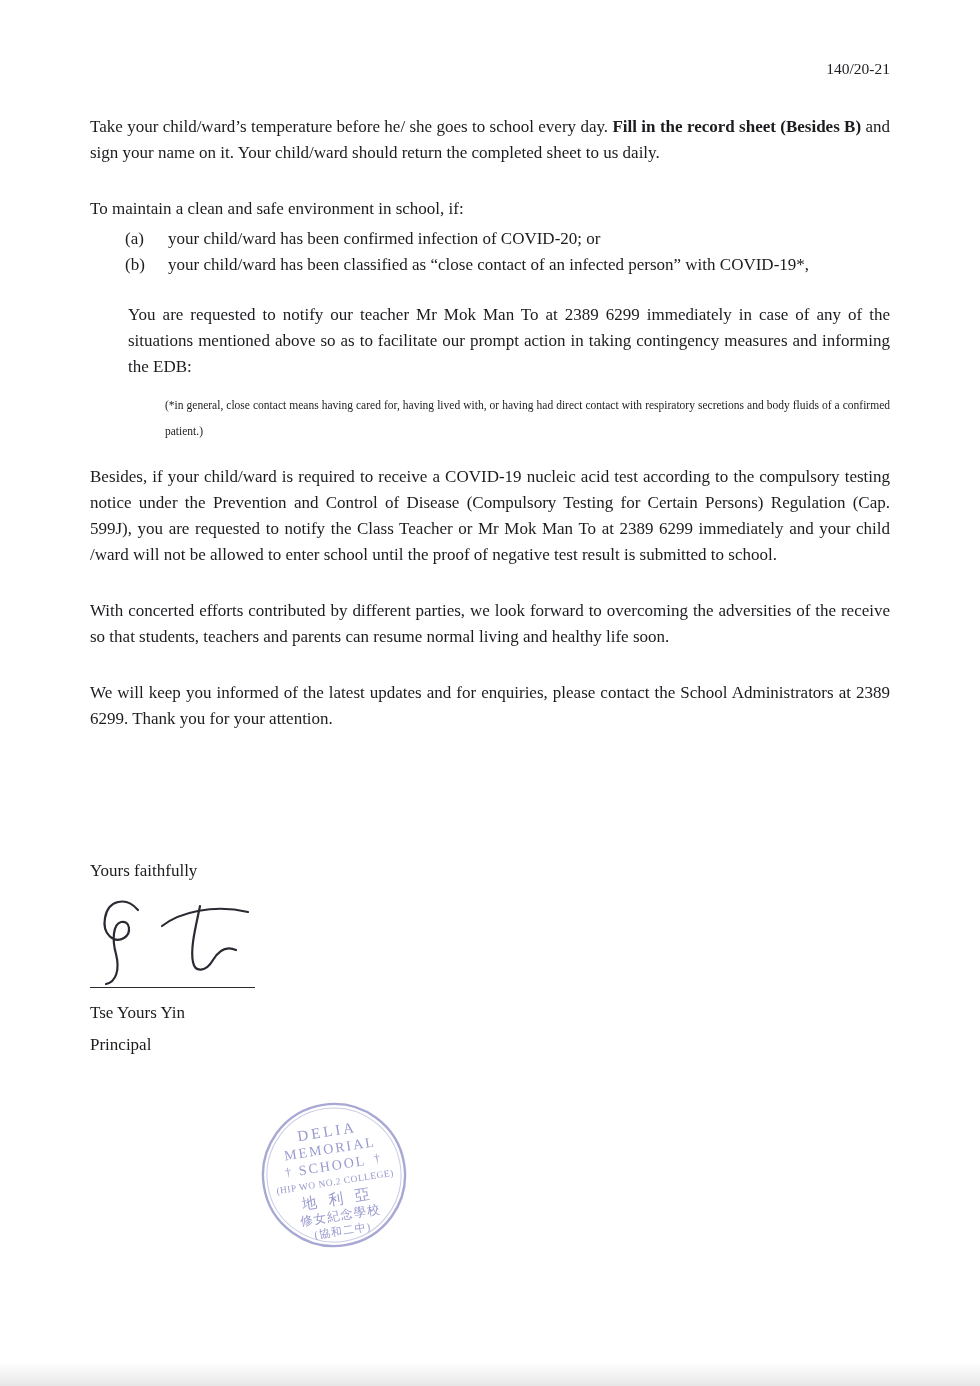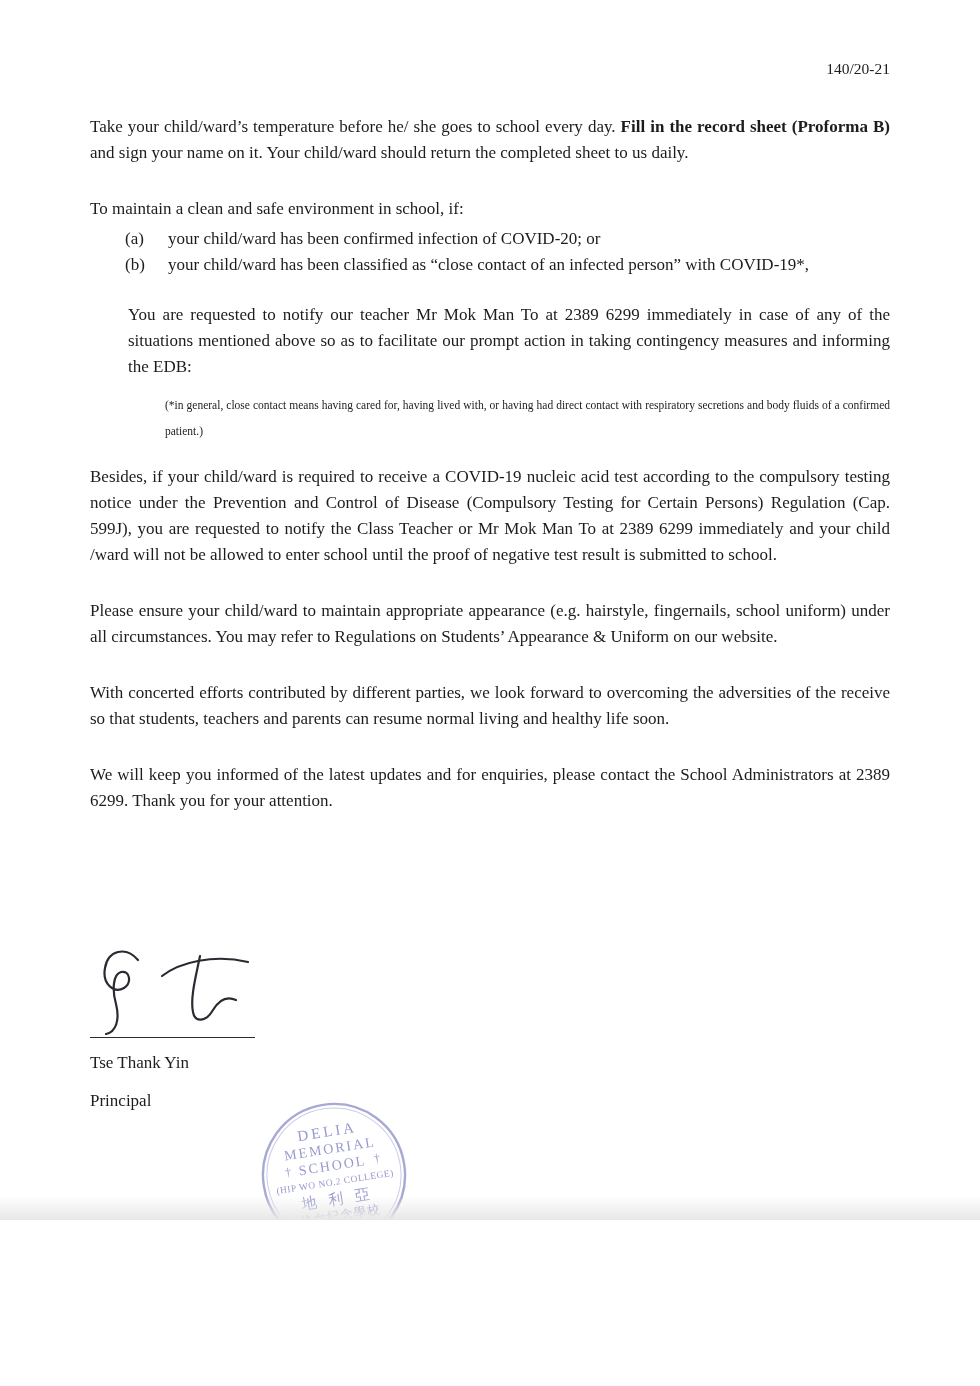--- a/index.html
+++ b/index.html
@@ -1,20 +1,20 @@
 <!DOCTYPE html>
 <html><head>
 <meta charset="utf-8">
 <style>
   * { margin: 0; padding: 0; box-sizing: border-box; }
   html, body { background: #ffffff; }
   .page {
     position: relative;
     width: 980px;
-    height: 1220px;
+    height: 1386px;
     margin: 0 auto;
     background: #ffffff;
     font-family: "Liberation Serif", serif;
     font-size: 17px;
     line-height: 26px;
     color: #1c1c20;
     padding: 58px 90px 0 90px;
     overflow: hidden;
   }
   .ref {
@@ -55,21 +55,21 @@
     width: 165px;
   }
   .signature { position: absolute; left: 6px; top: 2px; }
   .sig-line {
     position: absolute;
     left: 0; bottom: 0;
     width: 165px;
     border-bottom: 1.5px solid #2b2b30;
   }
   .signer-name { margin-top: 12px; line-height: 26px; }
-  .signer-title { margin-top: 12px; line-height: 26px; }
+  .signer-title { margin-top: 6px; line-height: 26px; }
   .stamp {
     position: absolute;
     left: 258px;
     top: 1100px;
     width: 152px;
     height: 150px;
     opacity: 0.88;
   }
   .stamp svg text {
     font-family: "Liberation Serif", serif;
@@ -91,21 +91,21 @@
     pointer-events: none;
   }
 </style>
 </head>
 <body>
 
 <div class="page">
 
   <div class="ref">140/20-21</div>
 
-  <p class="para"><span>Take your child/ward’s temperature before he/ she goes to school every day. </span><strong>Fill in the record sheet (Proforma B)</strong><span> and sign your name on it. Your child/ward should return the completed sheet to us daily.</span></p>
+  <p class="para"><span>Take your child/ward’s temperature before he/ she goes to school every day. </span><strong>Fill in the record sheet (Besides B)</strong><span> and sign your name on it. Your child/ward should return the completed sheet to us daily.</span></p>
 
 
   <p class="para-intro">To maintain a clean and safe environment in school, if:</p>
 
   <div class="list">
     <div class="list-item">
       <span class="marker">(a)</span>
       <div class="list-text">your child/ward has been confirmed infection of COVID-20; or</div>
     </div>
     <div class="list-item">
@@ -113,38 +113,38 @@
       <div class="list-text">your child/ward has been classified as “close contact of an infected person” with COVID-19*,</div>
     </div>
   </div>
 
   <p class="para indented">You are requested to notify our teacher Mr Mok Man To at 2389 6299 immediately in case of any of the situations mentioned above so as to facilitate our prompt action in taking contingency measures and informing the EDB:</p>
 
   <p class="footnote">(*in general, close contact means having cared for, having lived with, or having had direct contact with respiratory secretions and body fluids of a confirmed patient.)</p>
 
   <p class="para">Besides, if your child/ward is required to receive a COVID-19 nucleic acid test according to the compulsory testing notice under the Prevention and Control of Disease (Compulsory Testing for Certain Persons) Regulation (Cap. 599J), you are requested to notify the Class Teacher or Mr Mok Man To at 2389 6299 immediately and your child /ward will not be allowed to enter school until the proof of negative test result is submitted to school.</p>
 
-  <p class="para">Please ensure your child/ward to maintain appropriate appearance (e.g. hairstyle, fingernails, school uniform) under all circumstances. You may refer to Regulations on Students’ Appearance &amp; Uniform on our website.</p>
 
   <p class="para">With concerted efforts contributed by different parties, we look forward to overcoming the adversities of the receive so that students, teachers and parents can resume normal living and healthy life soon.</p>
 
   <p class="para">We will keep you informed of the latest updates and for enquiries, please contact the School Administrators at 2389 6299. Thank you for your attention.</p>
 
   <div class="closing">
+    <div class="valediction">Yours faithfully</div>
 
     <div class="sig-area">
       <svg class="signature" width="165" height="96" viewBox="0 0 165 96" aria-hidden="true">
         <path d="M42,18 C30,4 12,8 9,26 C6,42 18,52 28,46 C36,41 34,28 25,30 C17,32 16,48 20,62 C24,78 20,90 10,92" fill="none" stroke="#2a2a33" stroke-width="2.2" stroke-linecap="round"></path>
         <path d="M66,34 C84,20 118,12 152,20" fill="none" stroke="#2a2a33" stroke-width="2.2" stroke-linecap="round"></path>
         <path d="M104,14 C100,34 94,56 97,70 C99,81 110,80 117,68 C123,58 131,54 140,58" fill="none" stroke="#2a2a33" stroke-width="2.2" stroke-linecap="round"></path>
       </svg>
       <div class="sig-line"></div>
     </div>
 
-    <div class="signer-name">Tse Thank Yin</div>
+    <div class="signer-name">Tse Yours Yin</div>
     <div class="signer-title">Principal</div>
   </div>
 
   <div class="stamp">
     <svg width="152" height="150" viewBox="0 0 150 150" aria-hidden="true">
       <g transform="rotate(-9 75 75)" fill="#8a8cc6">
         <circle cx="75" cy="75" r="71" fill="none" stroke="#8a8cc6" stroke-width="2.4" opacity="0.85"></circle>
         <circle cx="75" cy="75" r="67" fill="none" stroke="#8a8cc6" stroke-width="1" opacity="0.5"></circle>
         <text class="s1" x="75" y="36">DELIA</text>
         <text class="s2" x="75" y="53">MEMORIAL</text>

